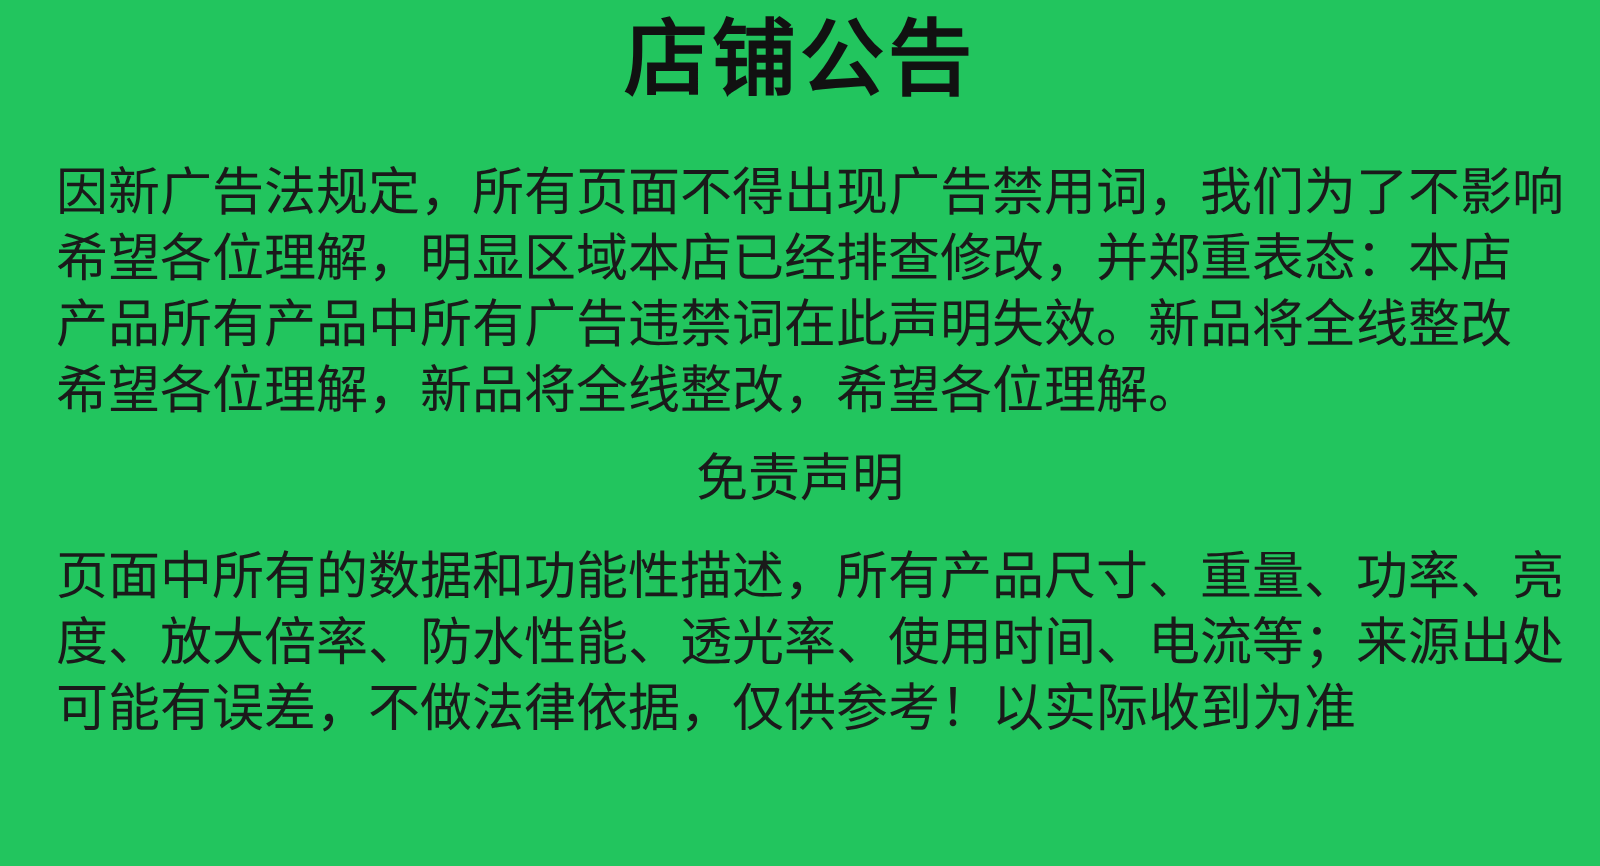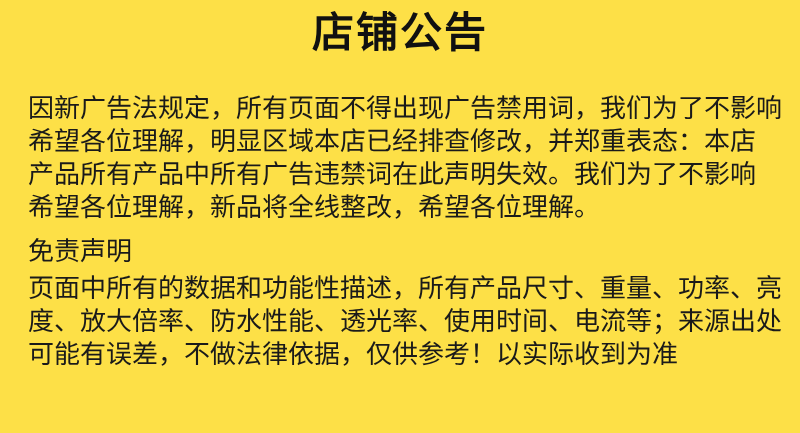--- a/index.html
+++ b/index.html
@@ -4,69 +4,70 @@
 <style>
   html, body {
     margin: 0;
     padding: 0;
     background: #ffffff;
   }
   .page {
     position: relative;
     width: 800px;
     height: 433px;
-    background: #fde047;
+    background: #22c55e;
     overflow: hidden;
-    font-family: Liberation Serif, serif;
+    font-family: Liberation Mono, monospace;
     color: #1a1a1a;
   }
   .title {
     margin: 0;
     padding-top: 8px;
     text-align: center;
     font-size: 42px;
     line-height: 50px;
     font-weight: 700;
     letter-spacing: 2px;
     color: #111111;
   }
   .text-block {
     margin: 0 28px;
     font-size: 26px;
     line-height: 33px;
     font-weight: 500;
     letter-spacing: 0px;
   }
   .notice-block {
-    margin-top: 34px;
+    margin-top: 24px;
   }
   .disclaimer-heading {
     margin: 11px 28px 0 28px;
     font-size: 26px;
     line-height: 33px;
     font-weight: 500;
+    text-align: center;
   }
   .disclaimer-block {
-    margin-top: 4px;
+    margin-top: 16px;
   }
   .line {
     white-space: nowrap;
   }
 </style>
 </head>
 <body>
 
 <div class="page">
 
   <h1 class="title">店铺公告</h1>
 
   <div class="text-block notice-block">
     <div class="line">因新广告法规定，所有页面不得出现广告禁用词，我们为了不影响</div>
     <div class="line">希望各位理解，明显区域本店已经排查修改，并郑重表态：本店</div>
-    <div class="line">产品所有产品中所有广告违禁词在此声明失效。我们为了不影响</div>
+    <div class="line">产品所有产品中所有广告违禁词在此声明失效。新品将全线整改</div>
     <div class="line">希望各位理解，新品将全线整改，希望各位理解。</div>
   </div>
 
   <div class="disclaimer-heading">免责声明</div>
 
   <div class="text-block disclaimer-block">
     <div class="line">页面中所有的数据和功能性描述，所有产品尺寸、重量、功率、亮</div>
     <div class="line">度、放大倍率、防水性能、透光率、使用时间、电流等；来源出处</div>
     <div class="line">可能有误差，不做法律依据，仅供参考！以实际收到为准</div>
   </div>

